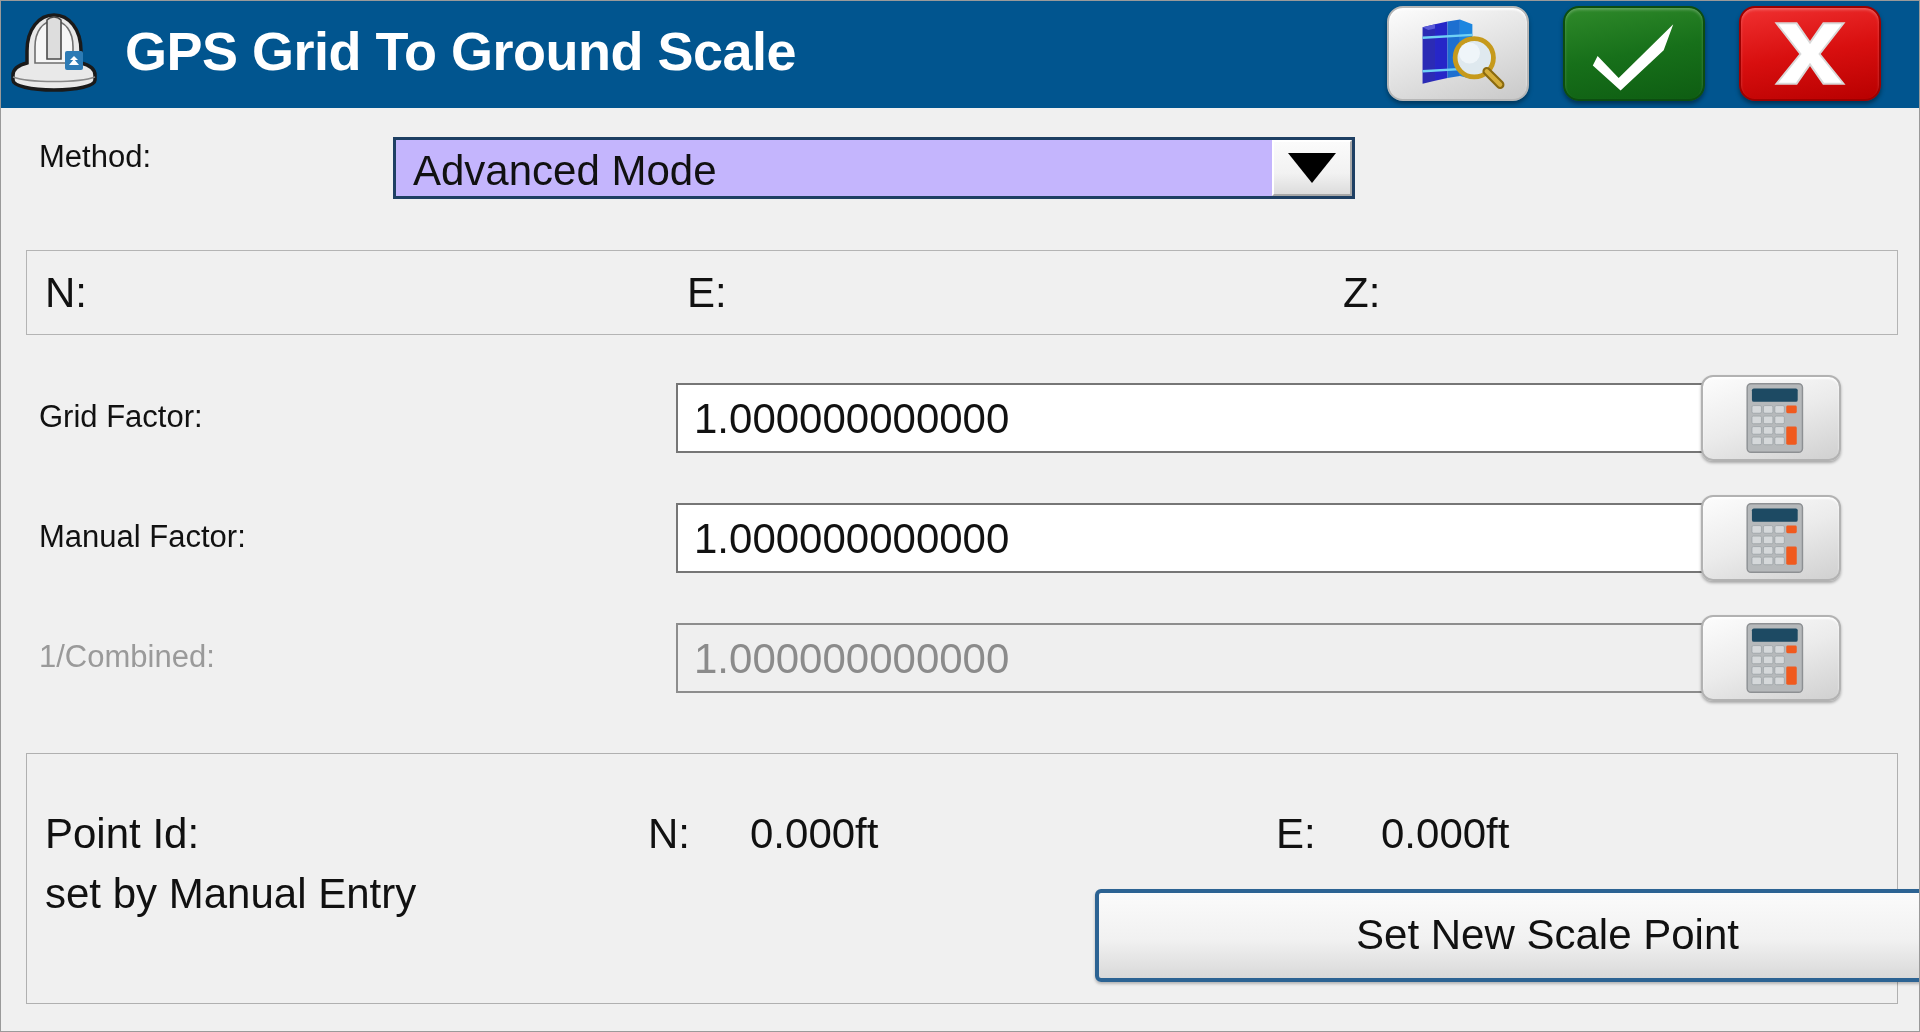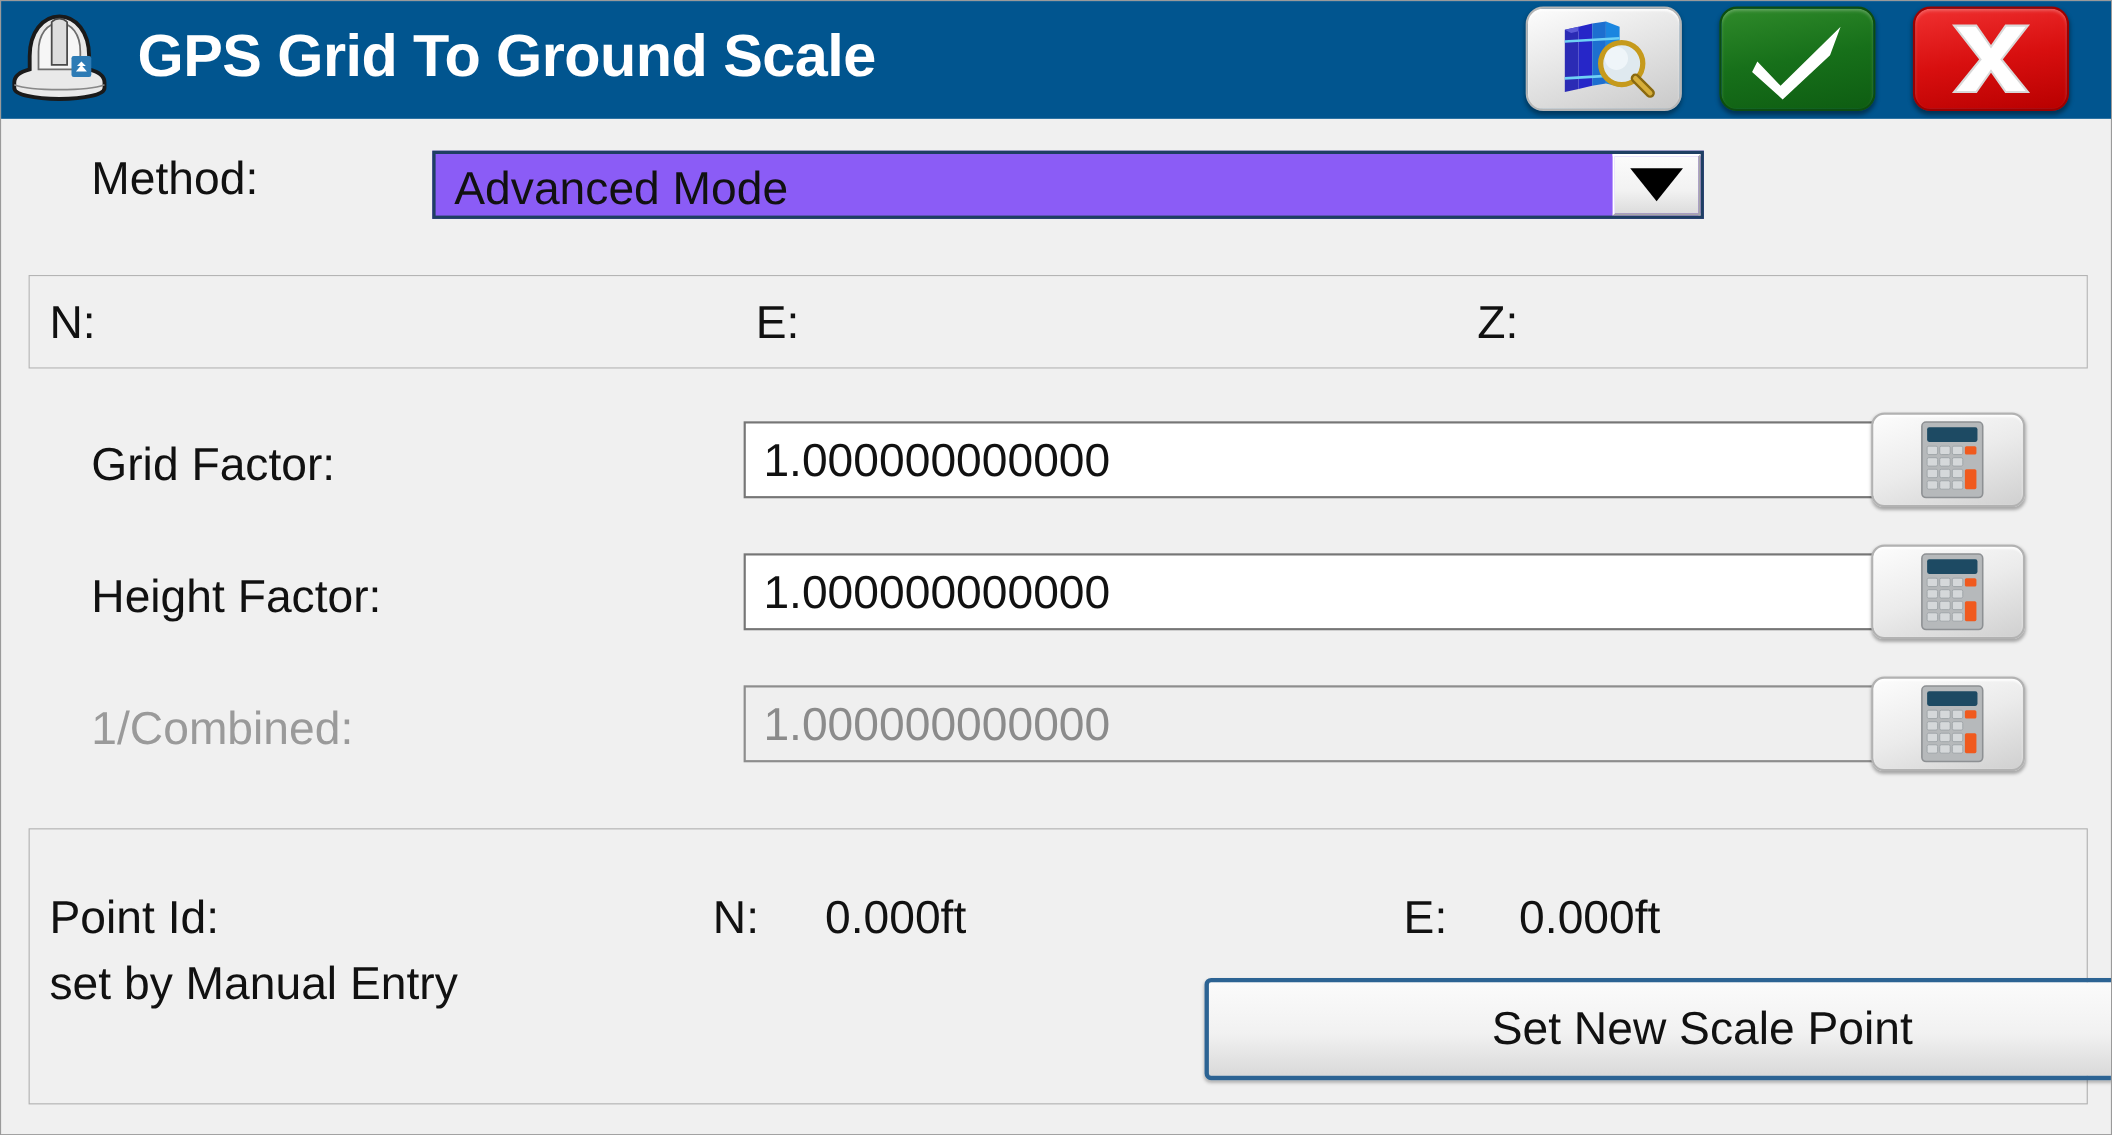--- a/index.html
+++ b/index.html
@@ -69,35 +69,34 @@
     left: 1738px;
     background: linear-gradient(170deg,#f03030 0%, #d80f0f 50%, #b80000 100%);
     border: 2px solid #9c0000;
     box-shadow: 0 3px 4px rgba(0,0,0,0.4), inset 0 2px 3px rgba(255,255,255,0.25);
   }
   .tb-btn svg { display:block; width:100%; height:100%; }
 
   
   .row-label {
     position: absolute;
-    font-size: 42px;
+    font-size: 31px;
     color: #111111;
     white-space: nowrap;
     line-height: 1;
-    margin-left: 44px;
   }
   .row-label.disabled { color: #9a9a9a; text-align: center; }
 
   
   .method-label { left: 38px; top: 140px; }
   .combo {
     position: absolute;
     left: 392px; top: 136px;
-    width: 1156px; height: 62px;
-    background: #8b5cf6;
+    width: 962px; height: 62px;
+    background: #c4b5fd;
     border: 3px solid #1e3f63;
     box-sizing: border-box;
   }
   .combo-text {
     position: absolute;
     left: 17px; top: 8px;
     font-size: 42px;
     color: #111111;
     white-space: nowrap;
     line-height: 46px;
@@ -319,21 +318,21 @@
         <rect x="74" y="52" width="10" height="8" rx="1.5"></rect>
         <rect x="50" y="63" width="10" height="8" rx="1.5"></rect>
         <rect x="62" y="63" width="10" height="8" rx="1.5"></rect>
         <rect x="74" y="63" width="10" height="8" rx="1.5"></rect>
       </g>
       <rect x="86" y="30" width="11" height="8" rx="1.5" fill="#f05a1e"></rect>
       <rect x="86" y="52" width="11" height="19" rx="1.5" fill="#f05a1e"></rect>
     </svg>
   </div>
 
-  <div class="row-label" style="left:38px; top:520px;">Height Factor:</div>
+  <div class="row-label" style="left:38px; top:520px;">Manual Factor:</div>
   <div class="field" style="top:502px;">
     <span class="field-text">1.000000000000</span>
   </div>
   <div class="calcbtn" style="top:494px;">
     <svg viewBox="0 0 140 86">
       <rect x="45" y="7" width="58" height="72" rx="4" fill="#b6b9bb" stroke="#8d9093" stroke-width="1.5"></rect>
       <rect x="50" y="12" width="48" height="14" rx="2" fill="#1d4a63"></rect>
       <g fill="#d5d8da" stroke="#9aa0a4" stroke-width="0.8">
         <rect x="50" y="30" width="10" height="8" rx="1.5"></rect>
         <rect x="62" y="30" width="10" height="8" rx="1.5"></rect>

